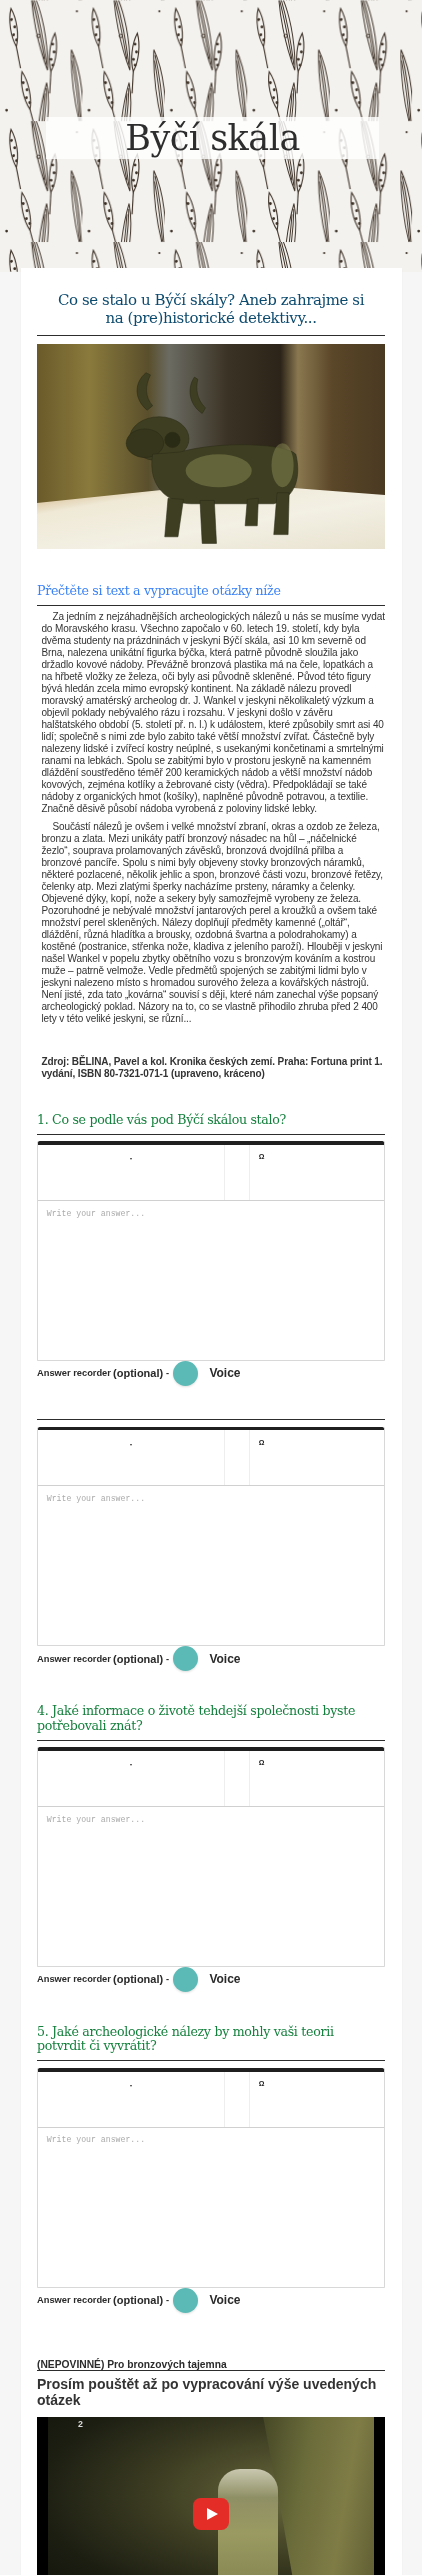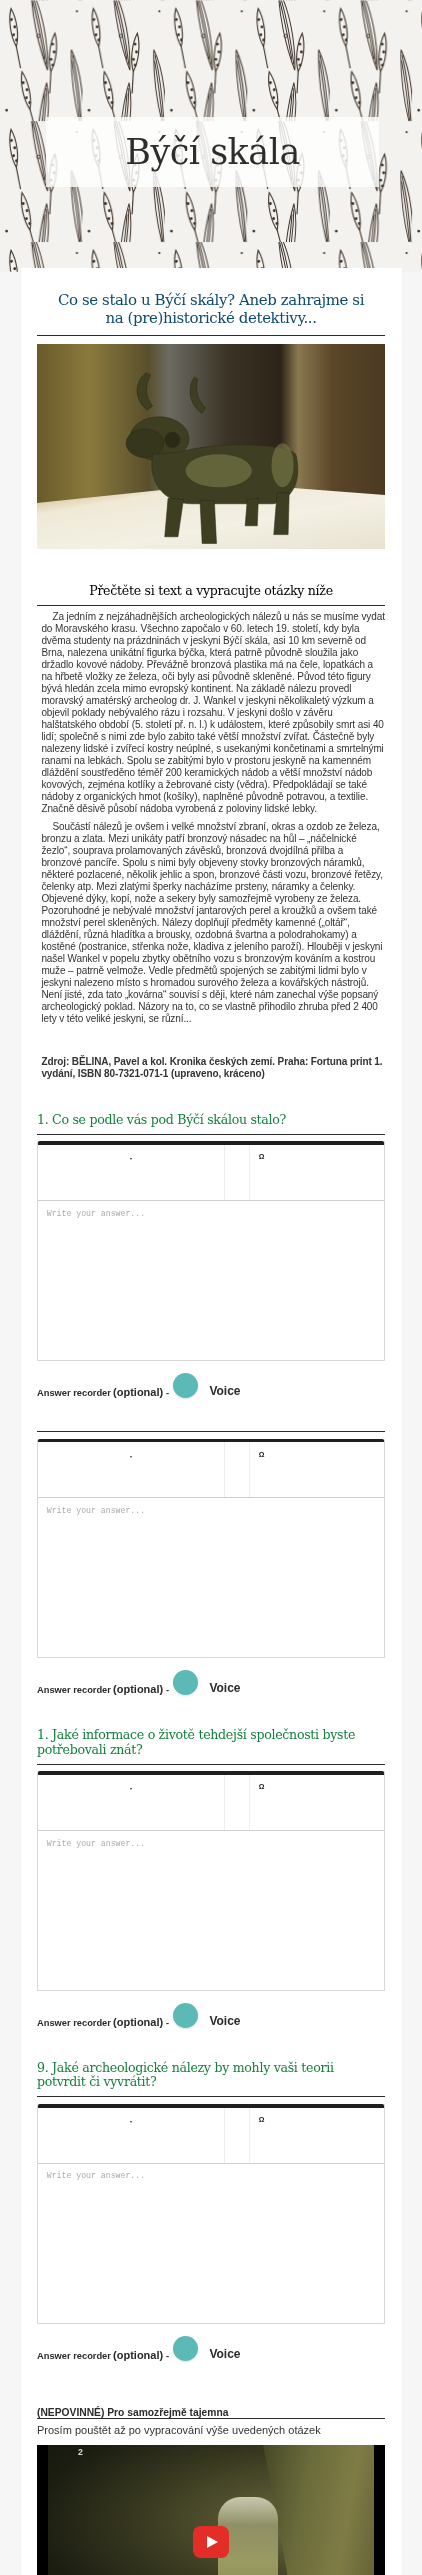--- a/index.html
+++ b/index.html
@@ -5,21 +5,21 @@
   * { box-sizing: border-box; margin: 0; padding: 0; }
   html, body { width: 422px; background: #f6f6f6; }
   body { font-family: "Liberation Sans", "DejaVu Sans", sans-serif; color: #2b2b2b; }
 
   .hero {
     position: relative; width: 422px; height: 272px; overflow: hidden;
     background-color: #f4f2ee;
   }
   .hero svg.pattern { position: absolute; left: 0; top: 0; }
   .hero-band {
-    position: absolute; left: 46px; top: 117px; width: 333px; height: 70px;
+    position: absolute; left: 46px; top: 117px; width: 333px; height: 42px;
     background: rgba(255,255,255,0.82);
     display: flex; align-items: center; justify-content: center; text-align: right;
   }
   .hero-title {
     font-family: "DejaVu Serif", "Liberation Serif", serif;
     font-size: 35px; font-weight: normal; letter-spacing: -0.5px; color: #2d2d2d;
   }
 
   .card {
     position: relative; margin: -4.4px auto 0; width: 381px; background: #fff;
@@ -38,22 +38,22 @@
   }
   .photo .floor {
     position: absolute; left: 0; bottom: 0; width: 100%; height: 66px;
     background: linear-gradient(170deg, #c9a26a 0%, #efe9d6 25%, #f3f0e4 60%, #e8e2cf 100%);
     clip-path: polygon(0 30%, 55% 0, 100% 18%, 100% 100%, 0 100%);
   }
   .photo svg { position: absolute; left: 0; top: 0; }
 
   .section-title {
     font-family: "DejaVu Serif", "Liberation Serif", serif;
-    font-size: 12.6px; color: #000000; letter-spacing: -0.3px;
-    margin-top: 34px; padding-bottom: 6.6px; font-weight: normal; text-align: center;
+    font-size: 12.6px; color: #3b82f6; letter-spacing: -0.3px;
+    margin-top: 34px; padding-bottom: 6.6px; font-weight: normal;
   }
   .body-text {
     font-size: 10px; line-height: 12px; color: #333;
     padding: 5.5px 0 0 4.4px; letter-spacing: -0.1px;
   }
   .body-text p { text-indent: 11px; margin-bottom: 5.5px; }
   .body-text p.source { text-indent: 0; margin-top: 31px; font-weight: bold; }
 
   .question { margin-top: 33px; }
   .question .q-title {
@@ -64,29 +64,29 @@
   .editor { margin-top: 6.6px; border: 0.5px solid #d8d8d8; border-top: 0; border-radius: 1.6px; }
   .editor .bar { height: 3.8px; background: #1f1f1f; border-radius: 1.6px 1.6px 0 0; }
   .toolbar { height: 56px; display: flex; border-bottom: 1.1px solid #d0d0d0; }
   .tb-select { width: 187px; display: flex; justify-content: center; padding-top: 10px; border-right: 0.5px solid #eee; cursor: pointer; }
   .tb-select .caret { width: 0; height: 0; border-left: 1.6px solid transparent; border-right: 1.6px solid transparent; border-top: 2.2px solid #333; margin-top: 3.3px; }
   .tb-gap { width: 25px; border-right: 0.5px solid #eee; }
   .tb-omega { padding: 8.2px 0 0 8.8px; font-size: 7.1px; font-weight: bold; color: #222; cursor: pointer; }
   .answer { display: block; width: 100%; height: 159px; border: 0; resize: none; padding: 7.7px 8.8px; font-family: Liberation Mono, monospace; font-size: 8.2px; color: #333; outline: none; }
   .answer::placeholder { color: #aaa; }
 
-  .recorder { display: flex; align-items: flex-end; margin-top: 12px; height: 25px; }
+  .recorder { display: flex; align-items: center; margin-top: 0; height: 25px; }
   .rec-label { font-weight: bold; font-size: 9.3px; color: #2a2a2a; }
   .rec-opt { font-weight: bold; font-size: 11px; color: #2a2a2a; margin-left: 2.2px; }
   .rec-dash { font-weight: bold; font-size: 9.3px; margin: 0 4.4px 0 2.7px; }
   .rec-btn { width: 25px; height: 25px; border-radius: 50%; background: #5bbab5; box-shadow: 0 1.1px 2.2px rgba(0,0,0,0.12); cursor: pointer; border: 0; }
   .rec-voice { font-weight: bold; font-size: 12px; margin-left: 11px; color: #2a2a2a; }
 
   .optional { margin-top: 46px; }
-  .optional .sub { font-size: 11px; color: #333; padding-top: 5.5px; }
+  .optional .sub { font-size: 14px; color: #333; padding-top: 5.5px; font-weight: bold; }
   .video {
     margin-top: 8.8px; width: 348px; height: 194px; position: relative; overflow: hidden;
     background: radial-gradient(ellipse at 75% 40%, #6a6a3e 0%, #3c3c22 40%, #1c1e12 70%, #0e0f09 100%);
     cursor: pointer;
   }
   .video .edge-l, .video .edge-r { position: absolute; top: 0; bottom: 0; width: 11px; background: #000; }
   .video .edge-l { left: 0; } .video .edge-r { right: 0; }
   .video .rock { position: absolute; right: 11px; top: 0; width: 126px; height: 100%; background: linear-gradient(100deg, #3b3d20 0%, #6a6b3a 40%, #7f7c46 70%, #5d5c32 100%); clip-path: polygon(12% 0, 100% 0, 100% 100%, 40% 100%, 28% 55%); }
   .video .person { position: absolute; left: 181px; top: 52px; width: 60px; height: 143px; background: linear-gradient(180deg, #c9c8b0 0%, #8f8f65 20%, #9a9a62 45%, #7b7c4a 100%); border-radius: 22px 22px 0 0; }
   .video .caption { position: absolute; left: 213px; top: 172px; width: 123px; height: 22px; background: rgba(225,225,220,0.92); padding: 2.2px 7.7px; font-size: 8.2px; color: #222; line-height: 10px; }
@@ -208,44 +208,44 @@
     <div class="recorder">
       <span class="rec-label">Answer recorder</span>
       <span class="rec-opt">(optional)</span>
       <span class="rec-dash">-</span>
       <button class="rec-btn"></button>
       <span class="rec-voice">Voice</span>
     </div>
   </div>
 
   <div class="question">
-    <h3 class="q-title">1. Jaké informace o životě tehdejší společnosti byste potřebovali znát?</h3>
-    <hr class="rule">
-    <div class="editor">
-      <div class="bar"></div>
-      <div class="toolbar">
-        <div class="tb-select">
-            <span class="caret"></span>
-          </div>
-        <div class="tb-gap"></div>
-        <div class="tb-omega">Ω</div>
-      </div>
-      <textarea class="answer" placeholder="Write your answer..." style=""></textarea>
-    </div>
-    <div class="recorder">
-      <span class="rec-label">Answer recorder</span>
-      <span class="rec-opt">(optional)</span>
-      <span class="rec-dash">-</span>
-      <button class="rec-btn"></button>
-      <span class="rec-voice">Voice</span>
-    </div>
-  </div>
-
-  <div class="question">
-    <h3 class="q-title">9. Jaké archeologické nálezy by mohly vaši teorii potvrdit či vyvrátit?</h3>
+    <h3 class="q-title">4. Jaké informace o životě tehdejší společnosti byste potřebovali znát?</h3>
+    <hr class="rule">
+    <div class="editor">
+      <div class="bar"></div>
+      <div class="toolbar">
+        <div class="tb-select">
+            <span class="caret"></span>
+          </div>
+        <div class="tb-gap"></div>
+        <div class="tb-omega">Ω</div>
+      </div>
+      <textarea class="answer" placeholder="Write your answer..." style=""></textarea>
+    </div>
+    <div class="recorder">
+      <span class="rec-label">Answer recorder</span>
+      <span class="rec-opt">(optional)</span>
+      <span class="rec-dash">-</span>
+      <button class="rec-btn"></button>
+      <span class="rec-voice">Voice</span>
+    </div>
+  </div>
+
+  <div class="question">
+    <h3 class="q-title">5. Jaké archeologické nálezy by mohly vaši teorii potvrdit či vyvrátit?</h3>
     <hr class="rule">
     <div class="editor">
       <div class="bar"></div>
       <div class="toolbar">
         <div class="tb-select">
             <span class="caret"></span>
           </div>
         <div class="tb-gap"></div>
         <div class="tb-omega">Ω</div>
       </div>
@@ -254,21 +254,21 @@
     <div class="recorder">
       <span class="rec-label">Answer recorder</span>
       <span class="rec-opt">(optional)</span>
       <span class="rec-dash">-</span>
       <button class="rec-btn"></button>
       <span class="rec-voice">Voice</span>
     </div>
   </div>
 
   <div class="optional">
-    <h3 class="q-title">(NEPOVINNÉ) Pro samozřejmě tajemna</h3>
+    <h3 class="q-title">(NEPOVINNÉ) Pro bronzových tajemna</h3>
     <hr class="rule">
     <p class="sub">Prosím pouštět až po vypracování výše uvedených otázek</p>
     <div class="video">
       <div class="edge-l"></div>
       <div class="edge-r"></div>
       <span class="logo2">2</span>
       <div class="rock"></div>
       <div class="person"></div>
       <div class="caption">
         <div>Miroslav Náplava</div>

